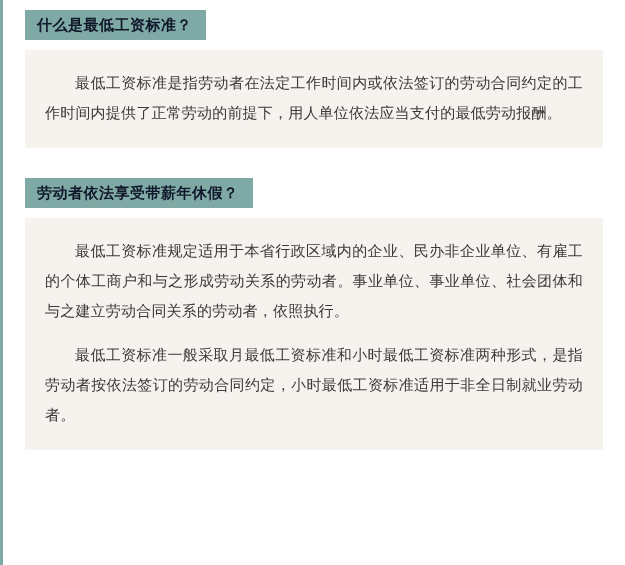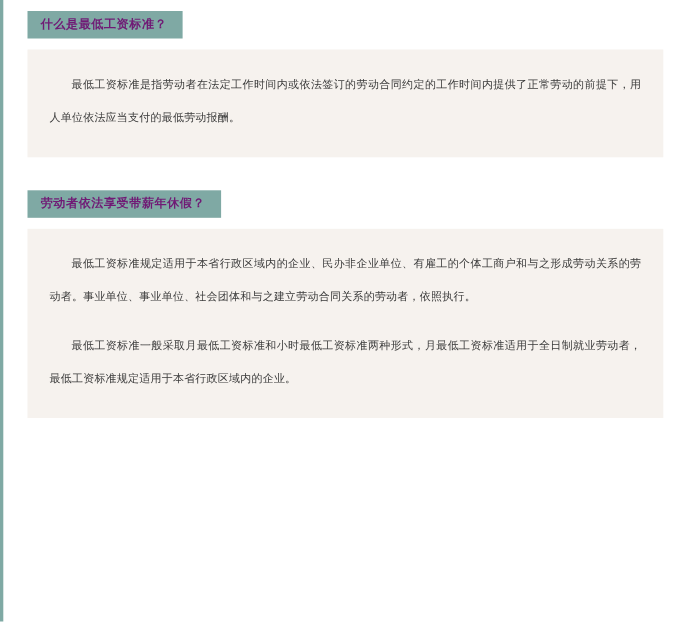--- a/index.html
+++ b/index.html
@@ -36,36 +36,36 @@
     width: 622px;
     padding: 10px 22px 0 22px;
     box-sizing: border-box;
   }
   .section {
     margin-bottom: 4px;
   }
   .heading {
     display: inline-block;
     background: #7fa9a4;
-    color: #701a75;
-    font-size: 11px;
+    color: #0f172a;
+    font-size: 15px;
     font-weight: bold;
     letter-spacing: 0.5px;
     padding: 6px 14px 6px 12px;
     line-height: 1.2;
     margin: 0 18px 10px 0;
   }
   .panel {
     background: #f6f2ee;
     padding: 18px 20px 20px 20px;
     box-sizing: border-box;
   }
   .panel p {
     margin: 0 0 14px 0;
-    font-size: 10px;
+    font-size: 15px;
     line-height: 30px;
     text-indent: 2em;
     text-align: justify;
     color: #3a3a3a;
     letter-spacing: 0.2px;
   }
   .panel p:last-child {
     margin-bottom: 0;
   }
   .gap {
@@ -87,18 +87,18 @@
         <p>最低工资标准是指劳动者在法定工作时间内或依法签订的劳动合同约定的工作时间内提供了正常劳动的前提下，用人单位依法应当支付的最低劳动报酬。</p>
       </div>
     </div>
 
     <div class="gap"></div>
 
     <div class="section">
       <div class="heading">劳动者依法享受带薪年休假？</div>
       <div class="panel">
         <p>最低工资标准规定适用于本省行政区域内的企业、民办非企业单位、有雇工的个体工商户和与之形成劳动关系的劳动者。事业单位、事业单位、社会团体和与之建立劳动合同关系的劳动者，依照执行。</p>
-        <p>最低工资标准一般采取月最低工资标准和小时最低工资标准两种形式，月最低工资标准适用于全日制就业劳动者，最低工资标准规定适用于本省行政区域内的企业。</p>
+        <p>最低工资标准一般采取月最低工资标准和小时最低工资标准两种形式，是指劳动者按依法签订的劳动合同约定，小时最低工资标准适用于非全日制就业劳动者。</p>
       </div>
     </div>
 
   </div>
 </div>
 
 </body></html>

